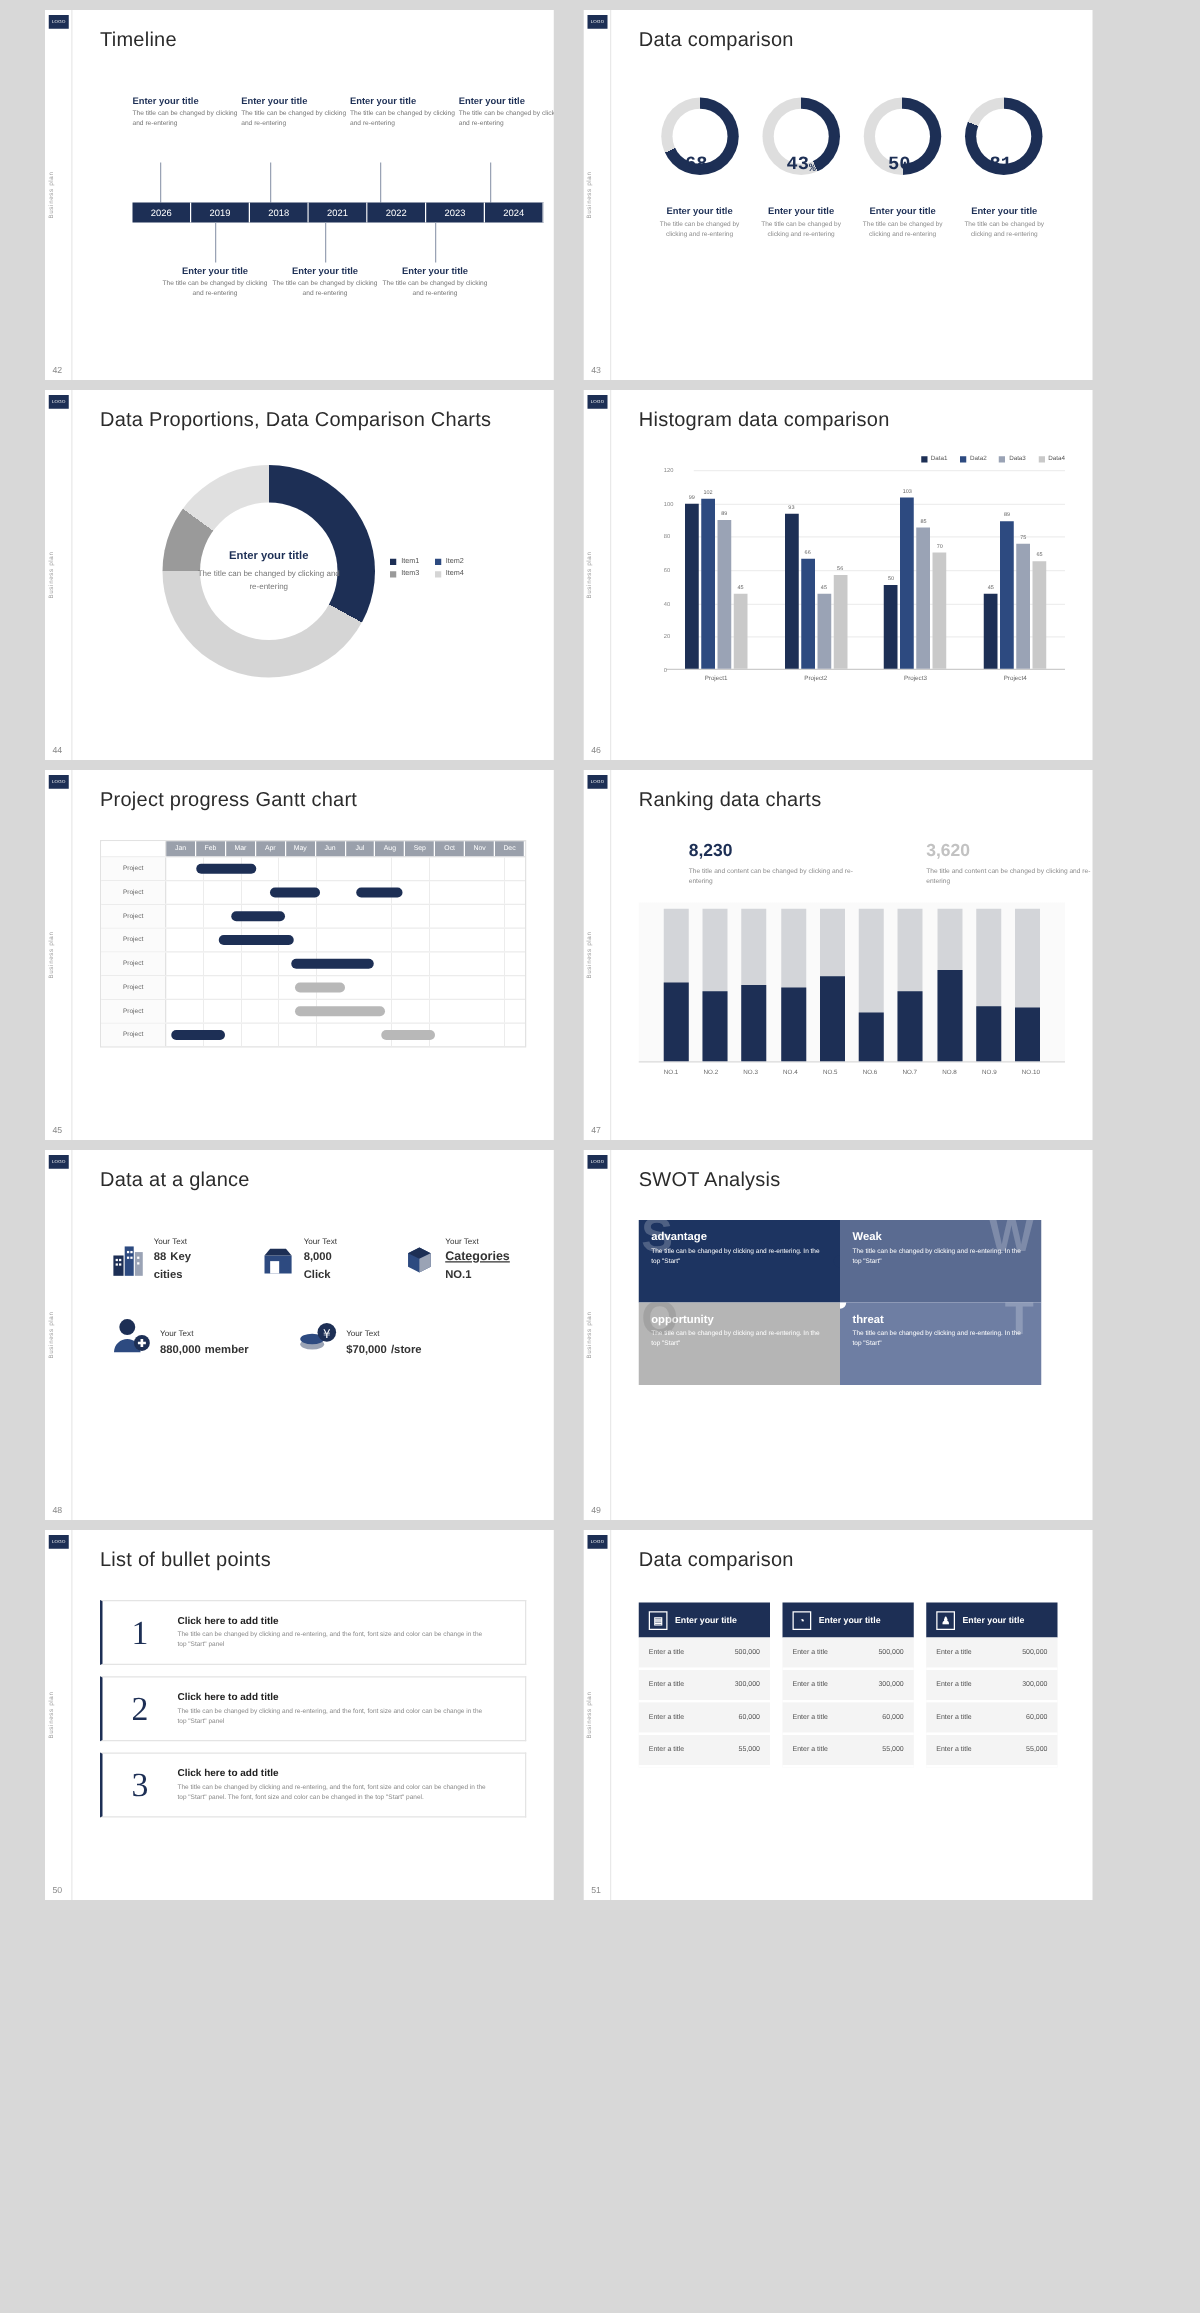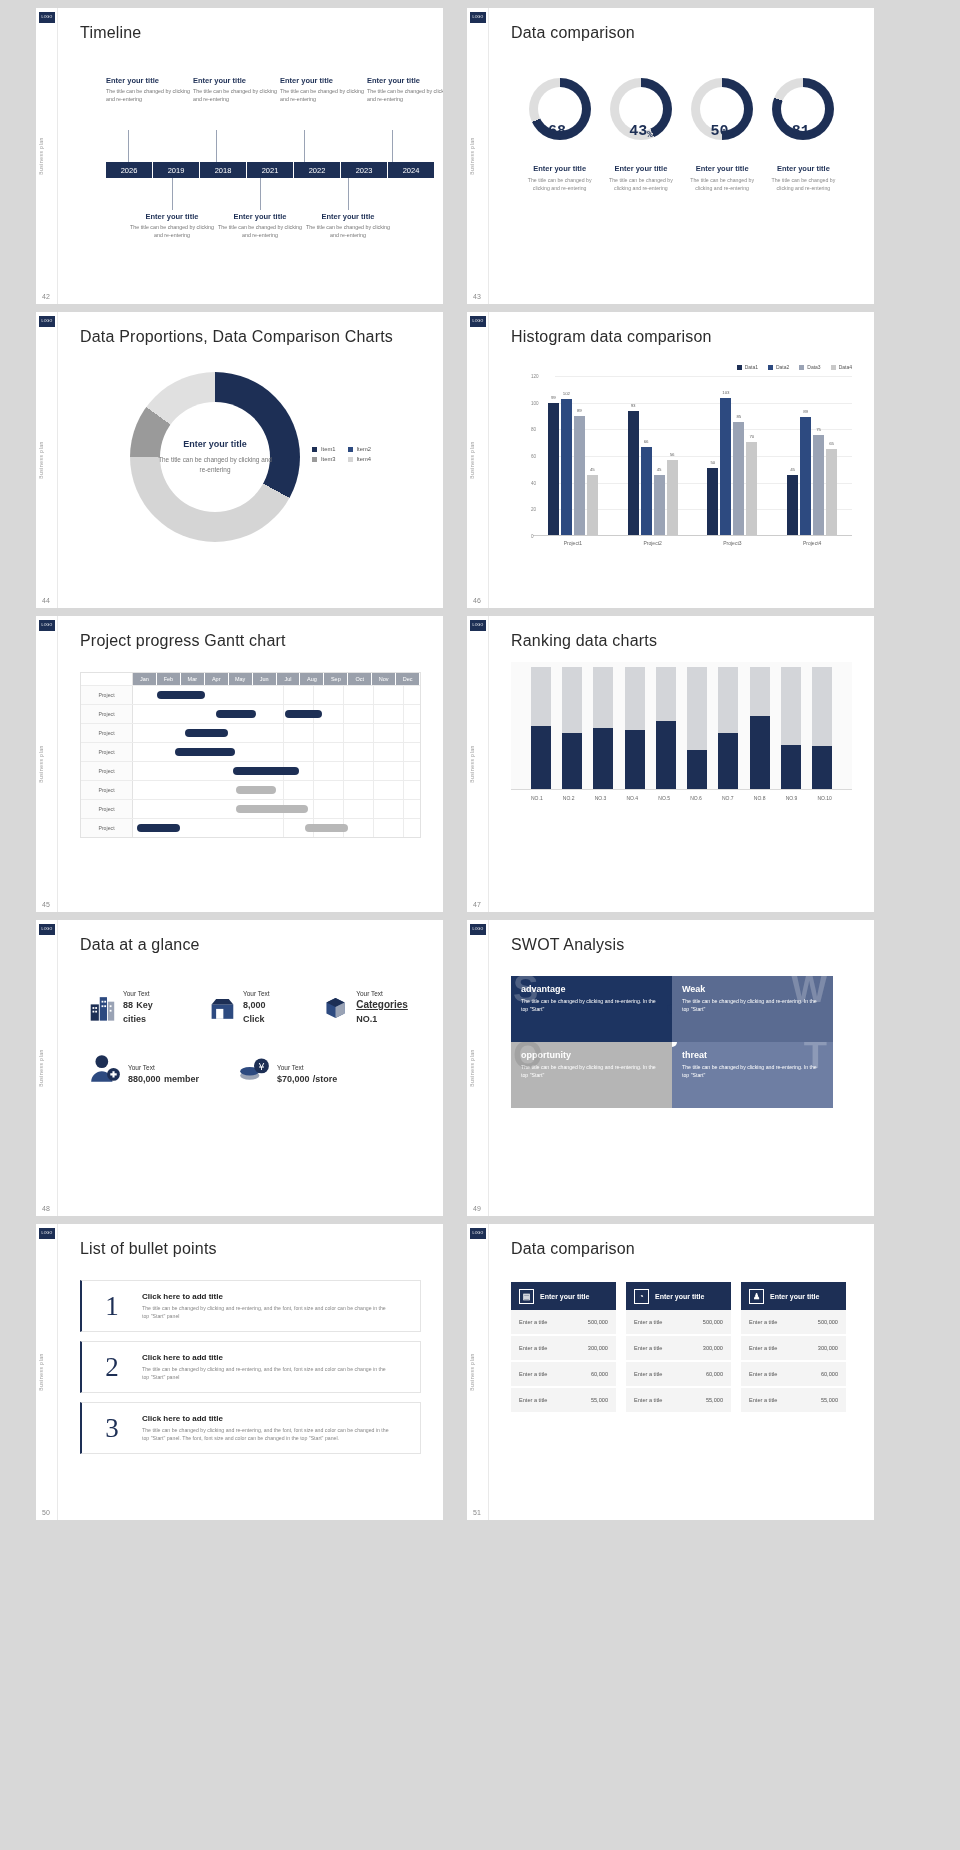--- a/index.html
+++ b/index.html
@@ -491,20 +491,30 @@
   </div>
 
   <div class="slide">
     <div class="side-tab">
       <div class="side-logo">LOGO</div>
       <div class="side-vert">Business plan</div>
     </div>
     <div class="pagenum">47</div>
     <div class="body">
       <div class="s-title">Ranking data charts</div>
+      <div class="rank-top">
+        <div>
+          <div class="big">8,230</div>
+          <div class="sub">The title and content can be changed by clicking and re-entering</div>
+        </div>
+        <div>
+          <div class="big mut">3,620</div>
+          <div class="sub">The title and content can be changed by clicking and re-entering</div>
+        </div>
+      </div>
       <div class="rank-chart">
         <div class="rbar">
             <i style="height:52%"></i>
           </div>
         <div class="rbar">
             <i style="height:46%"></i>
           </div>
         <div class="rbar">
             <i style="height:50%"></i>
           </div>

